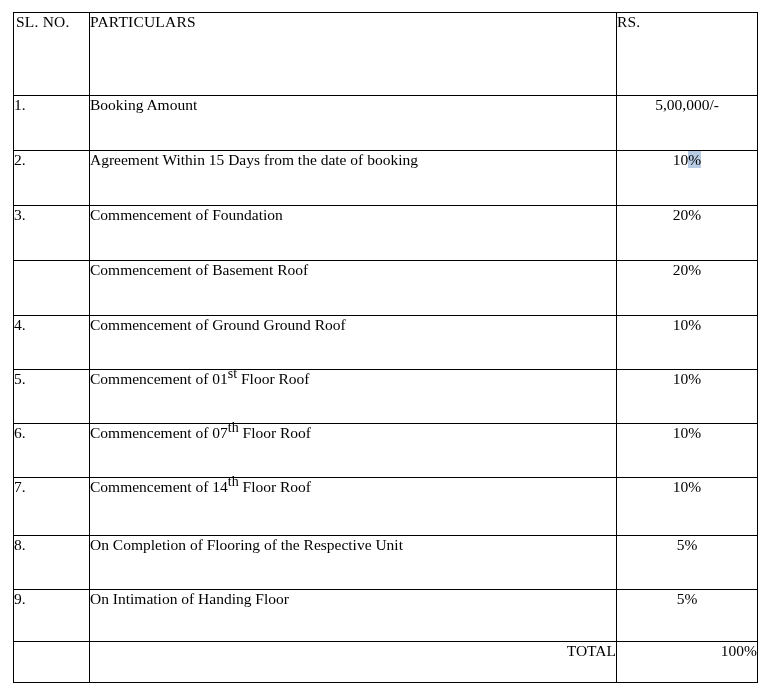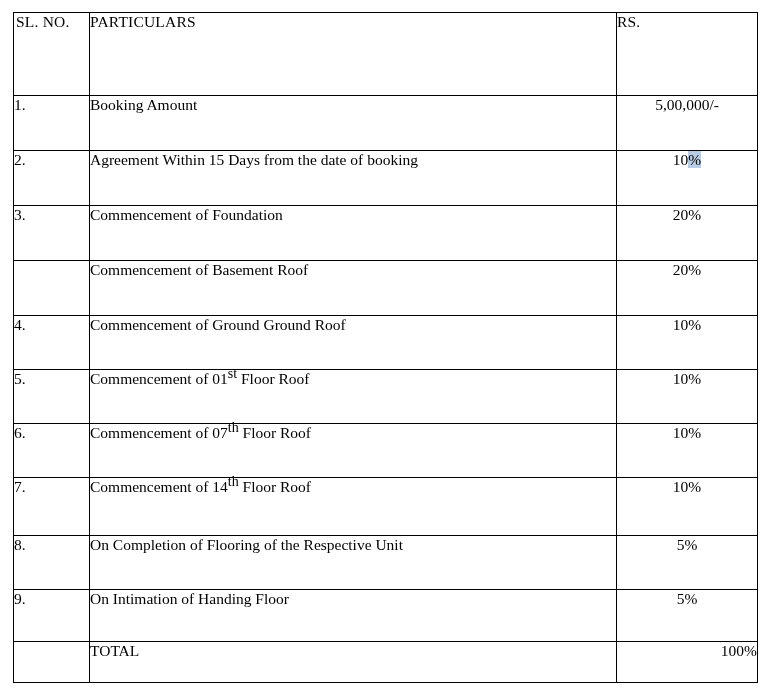--- a/index.html
+++ b/index.html
@@ -91,21 +91,21 @@
   sup {
     font-size: 14px;
     vertical-align: super;
     line-height: 0;
   }
 
   .highlight {
     background: #b8cce4;
   }
   .total-label {
-    text-align: left;
+    text-align: right;
     font-weight: bold;
     padding-right: 36px;
     font-size: 15.5px;
   }
   .total-val {
     text-align: right;
     font-weight: bold;
     font-size: 15.5px;
     padding-top: 3px;
   }

